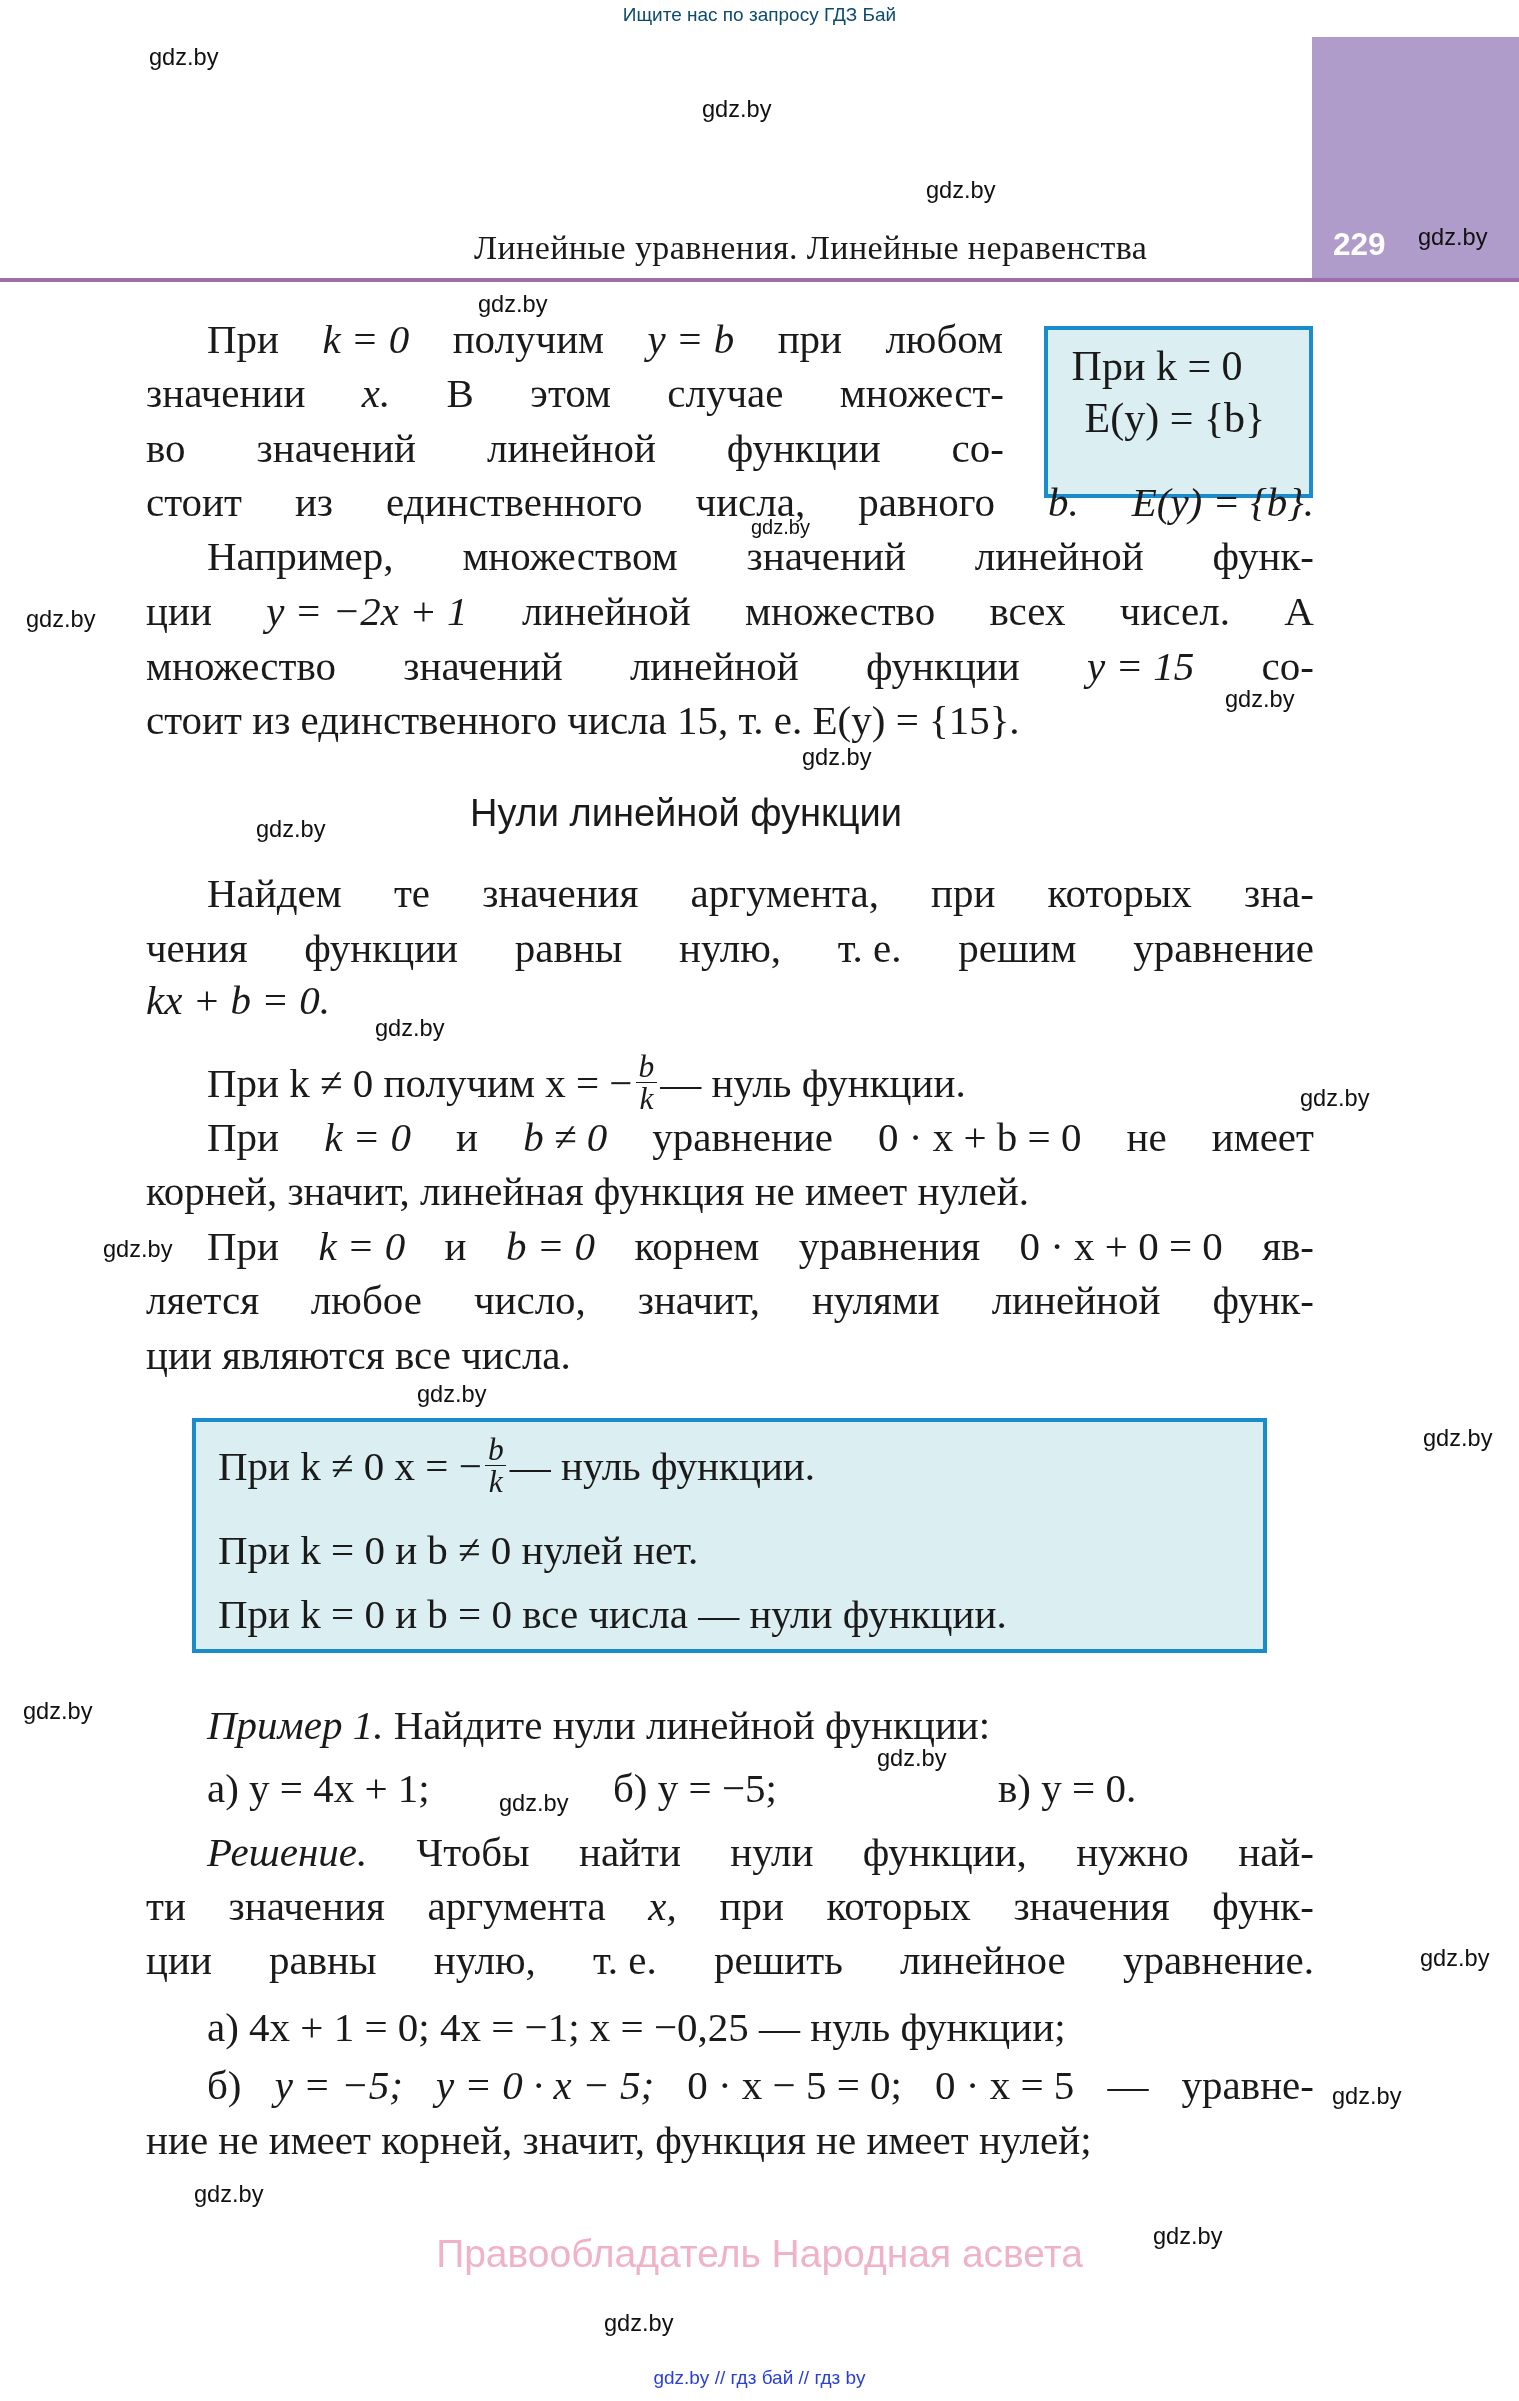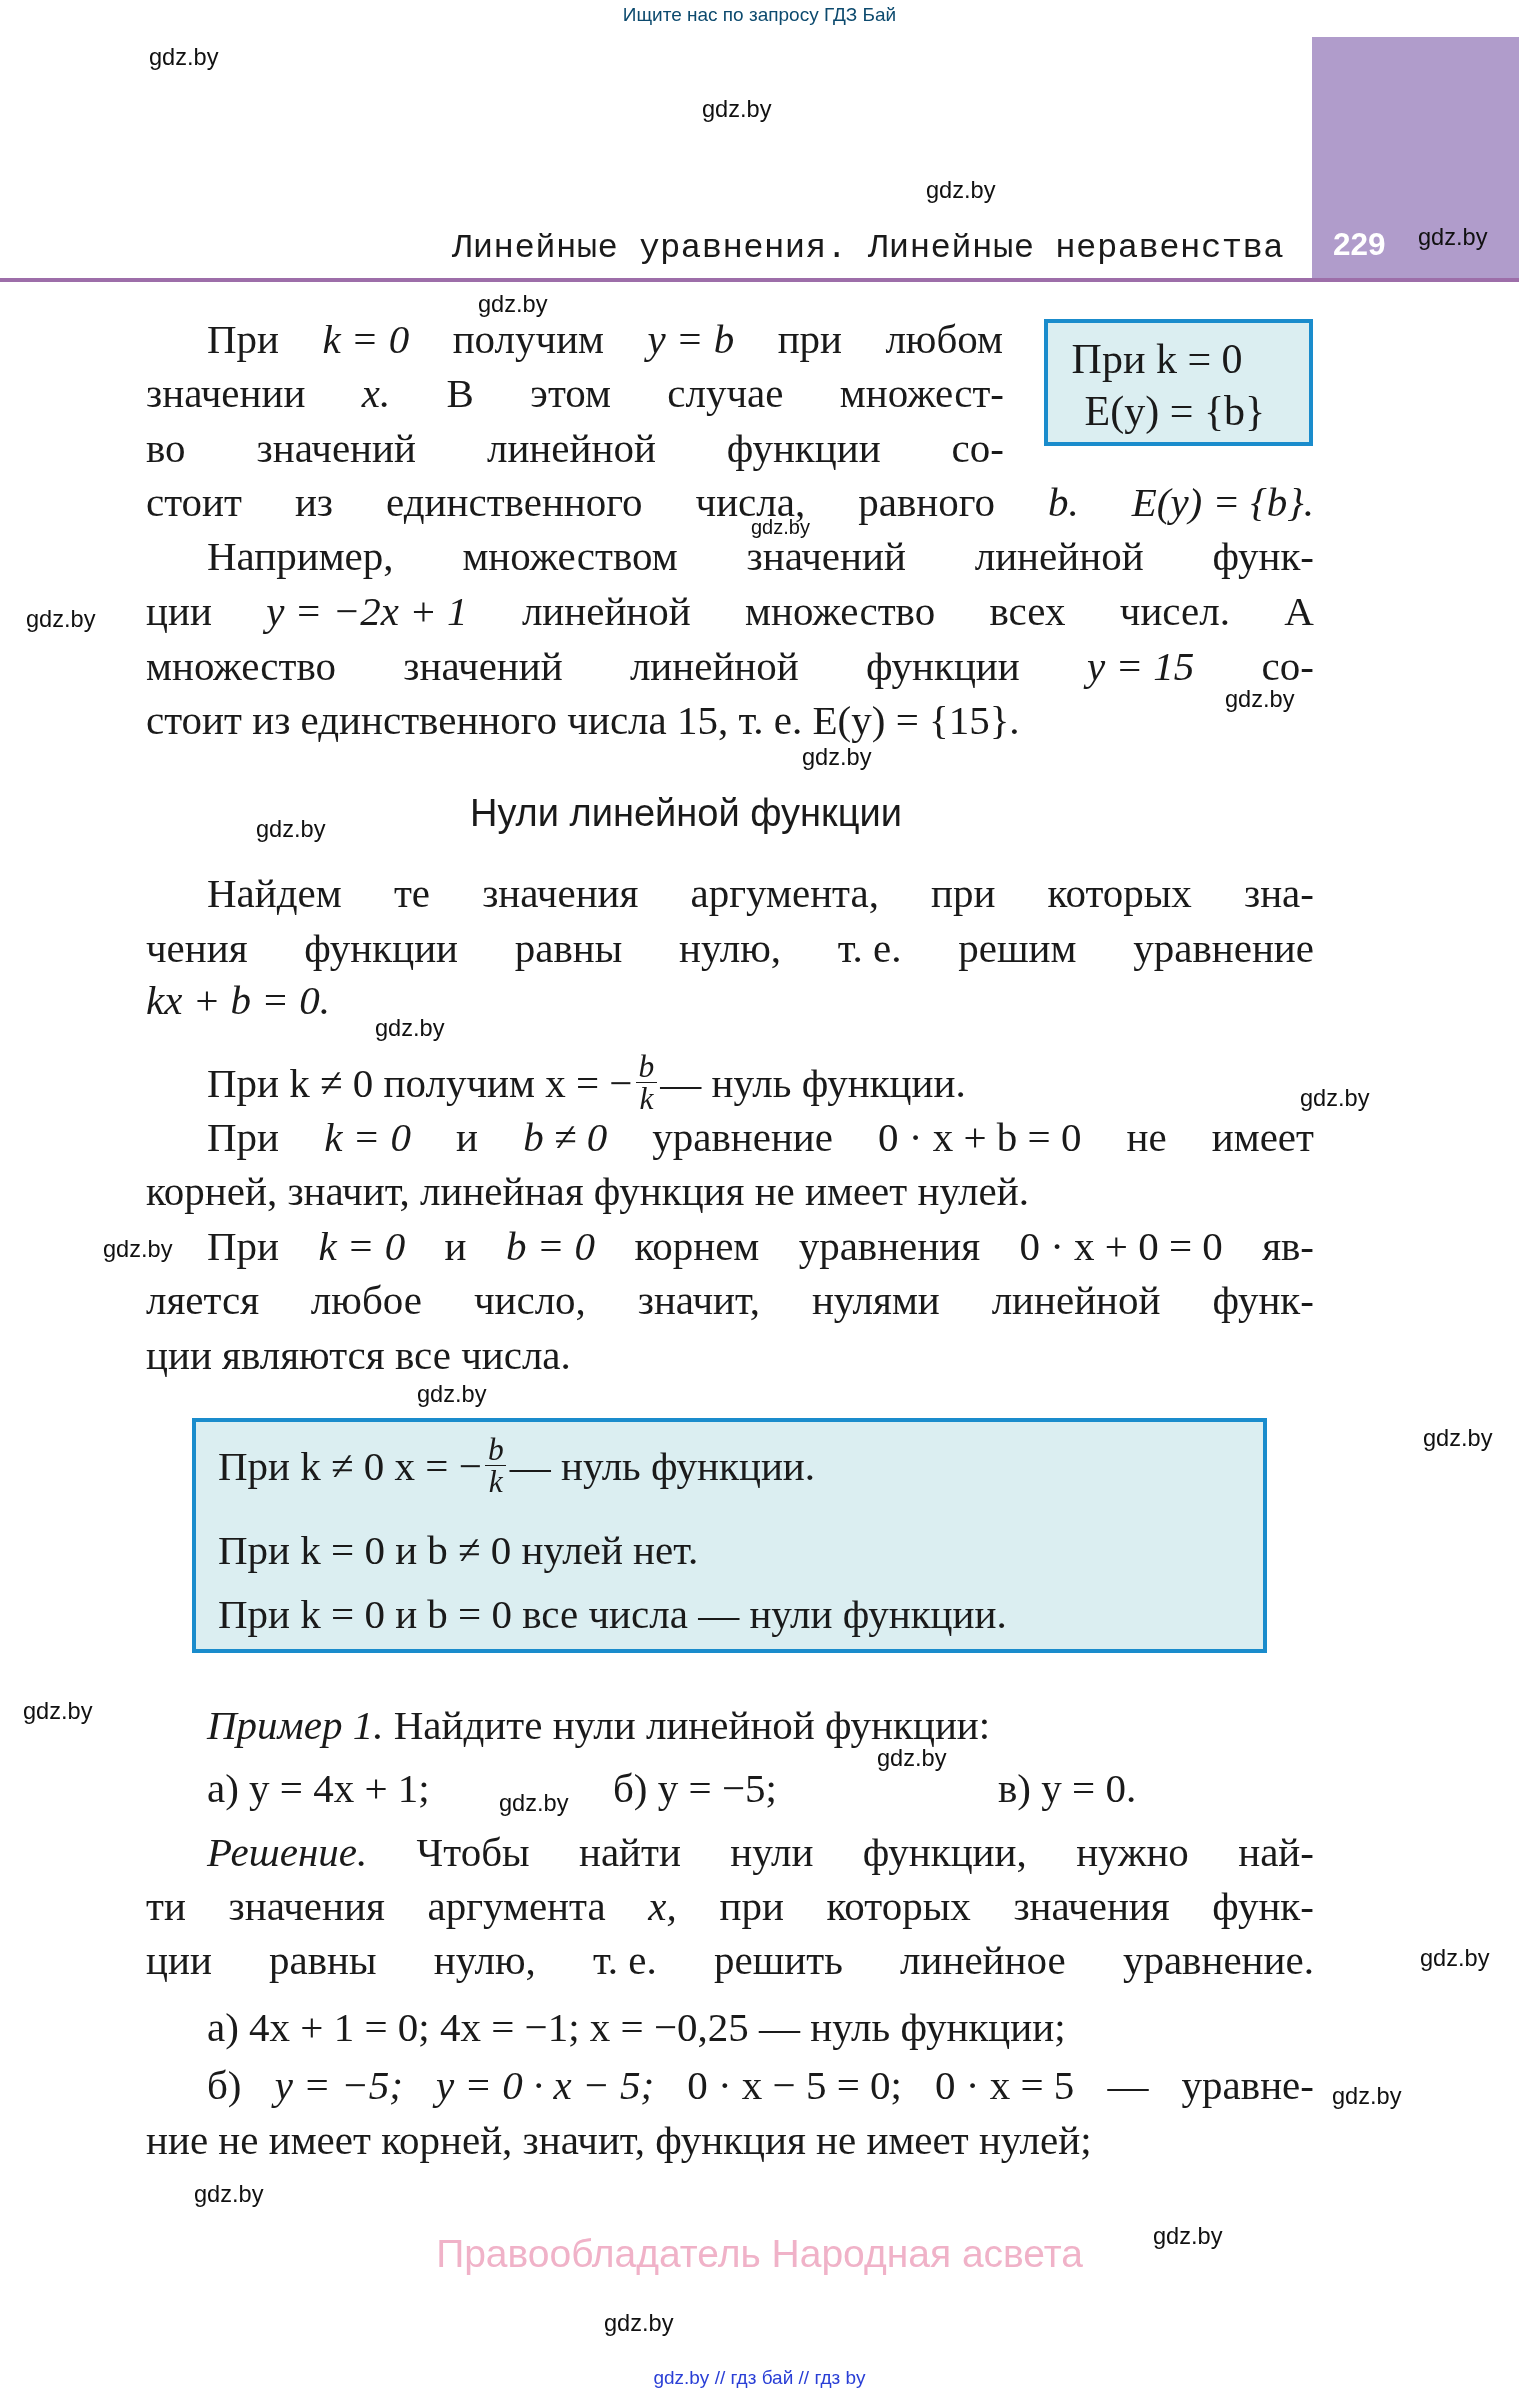--- a/index.html
+++ b/index.html
@@ -4,21 +4,21 @@
 <style>
   html, body { margin:0; padding:0; }
   body { width:1519px; height:2401px; position:relative; background:#ffffff; overflow:hidden; font-family:"Liberation Serif", "DejaVu Serif", serif; color:#1a1a1a; }
   .abs { position:absolute; white-space:nowrap; }
   .top-banner { left:0; width:1519px; top:3.5px; text-align:center; color:#0c4a6e; font-family:"Liberation Sans", sans-serif; font-size:19px; }
   .wm { font-family:"Liberation Sans", "DejaVu Sans", sans-serif; font-size:23.6px; color:#111; }
   .wm-sm { font-size:20px; }
   .page-tab { left:1312px; top:37px; width:207px; height:244px; background:#b09ccb; }
   .page-num { left:1333px; top:226px; color:#ffffff; font-family:"Liberation Sans", sans-serif; font-weight:bold; font-size:31.5px; }
   .rule { left:0; top:278px; width:1519px; height:4.4px; background:#9d6ea9; }
-  .running-title { left:452px; top:229px; font-size:34px; letter-spacing:0.4px; color:#1a1a1a;font-family:Liberation Mono, monospace; }
+  .running-title { left:474px; top:229px; font-size:34px; letter-spacing:0.4px; color:#1a1a1a; }
   .line { font-size:41px; line-height:54px; height:54px; }
   .just { display:flex; justify-content:space-between; }
   .just span { white-space:nowrap; }
   i, .it { font-style:italic; }
   .box { border:4.4px solid #1a8ccc; background:#dbeef1; box-sizing:border-box; }
   .heading { font-family:"Liberation Sans", sans-serif; font-size:38px; left:470px; top:792px; color:#1a1a1a; }
   .frac { display:inline-flex; flex-direction:column; align-items:center; vertical-align:middle; font-size:31.5px; line-height:31.5px; margin:0 3.5px; }
   .frac .num { border-bottom:1.8px solid #1a1a1a; padding:0 2.6px; font-style:italic; }
   .frac .den { font-style:italic; }
   .copyright { left:0; width:1519px; top:2232px; text-align:center; color:#f0b2c8; font-family:"Liberation Sans", sans-serif; font-size:39px; }
@@ -52,21 +52,21 @@
 <div class="abs wm" style="left:1034px;top:1519px;">gdz.by</div>
 <div class="abs wm" style="left:23px;top:1698px;">gdz.by</div>
 <div class="abs wm" style="left:877px;top:1745px;">gdz.by</div>
 <div class="abs wm" style="left:499px;top:1790px;">gdz.by</div>
 <div class="abs wm" style="left:1420px;top:1945px;">gdz.by</div>
 <div class="abs wm" style="left:1332px;top:2083px;">gdz.by</div>
 <div class="abs wm" style="left:194px;top:2181px;">gdz.by</div>
 <div class="abs wm" style="left:1153px;top:2223px;">gdz.by</div>
 <div class="abs wm" style="left:604px;top:2310px;">gdz.by</div>
 
-<div class="abs box" style="left:1044px;top:319px;width:269px;height:127px;padding-left:28px;">
+<div class="abs box" style="left:1044px;top:326px;width:269px;height:172px;padding-left:28px;">
   <div class="abs line" style="left:23.6px;top:8.8px;font-size:42px;">При k = 0</div>
   <div class="abs line" style="left:23.6px;top:61px;font-size:42px;margin-left:13px;">E(y) = {b}</div>
 </div>
 
 <div class="abs line just" style="left:207px;top:312px;width:796px;">
   <span>При</span>
     <span class="it">k = 0</span>
     <span>получим</span>
     <span class="it">y = b</span>
     <span>при</span>

